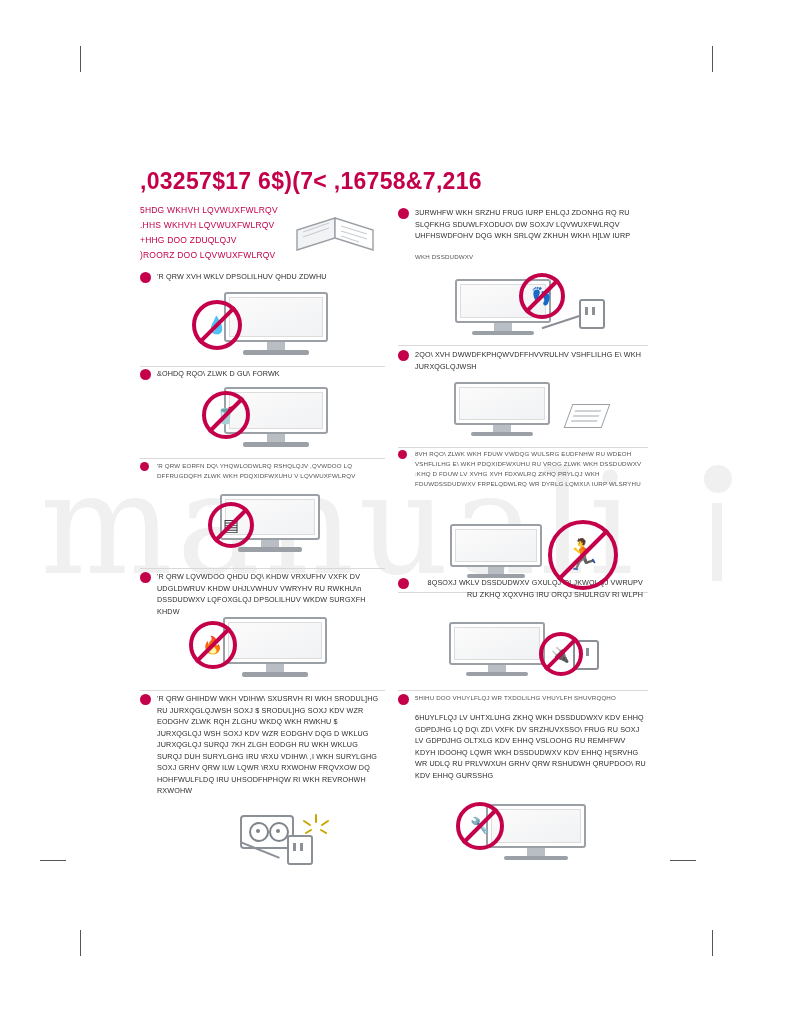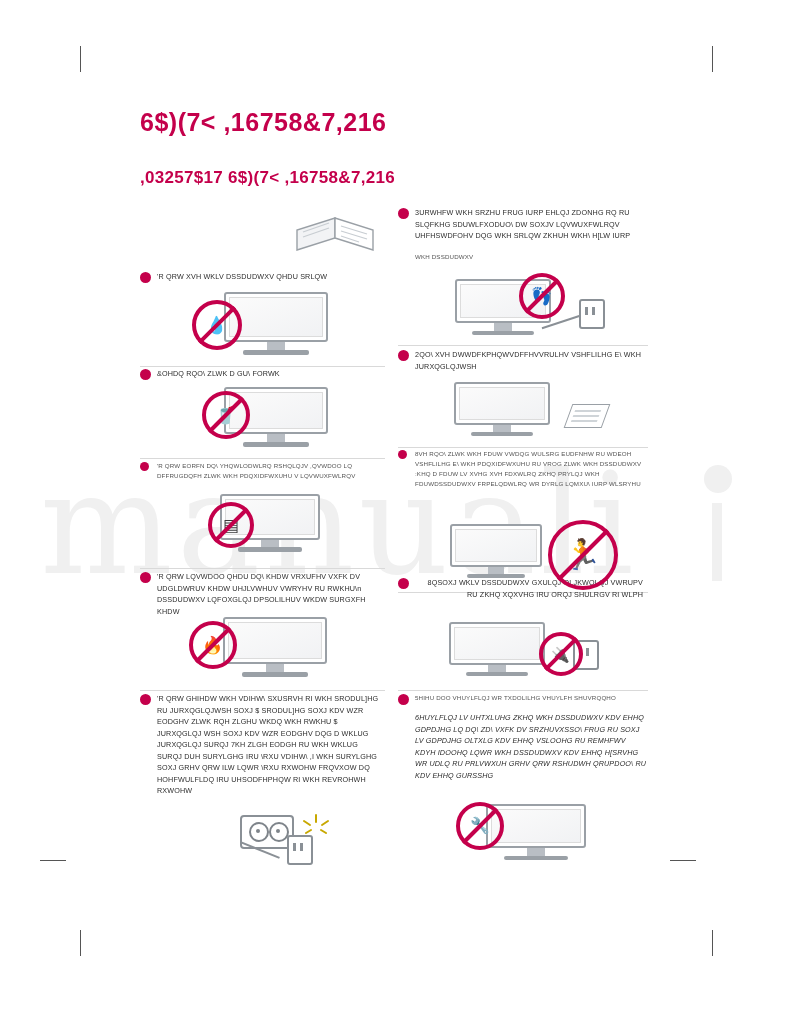--- a/index.html
+++ b/index.html
@@ -68,21 +68,21 @@
     font-size: 25px;
     font-weight: bold;
     color: #c4004b;
     letter-spacing: 0.5px;
   }
   h2.subtitle {
     position: absolute;
     left: 140px;
     top: 168px;
     margin: 0;
-    font-size: 17px;
+    font-size: 23px;
     font-weight: bold;
     color: #c4004b;
     letter-spacing: 0.3px;
   }
 
   .lead-list {
     position: absolute;
     left: 140px;
     top: 203px;
     width: 170px;
@@ -270,37 +270,42 @@
   <div class="crop v" style="left:712px; top:930px;"></div>
   <div class="crop h" style="left:40px; top:860px;"></div>
   <div class="crop h" style="left:670px; top:860px;"></div>
 
   <div class="watermark">
     <span>manuali</span>
     <span class="wm-dot"></span>
     <span class="wm-bar"></span>
   </div>
 
-  <h1 class="title">6$)(7&lt; ,16758&amp;7,216</h1>
   <h2 class="subtitle">,03257$17 6$)(7&lt; ,16758&amp;7,216</h2>
 
+  <div class="lead-list">
+    <div>5HDG WKHVH LQVWUXFWLRQV</div>
+    <div>.HHS WKHVH LQVWUXFWLRQV</div>
+    <div>+HHG DOO ZDUQLQJV</div>
+    <div>)ROORZ DOO LQVWUXFWLRQV</div>
+  </div>
 
   <svg class="book-icon" viewBox="0 0 82 48">
     <path d="M2 40 L40 28 L40 8 L2 20 Z" fill="#f2f3f5" stroke="#9aa0a6" stroke-width="1.4"></path>
     <path d="M40 28 L78 40 L78 20 L40 8 Z" fill="#ffffff" stroke="#9aa0a6" stroke-width="1.4"></path>
     <path d="M46 16 L72 24" stroke="#c8cdd2" stroke-width="1.2"></path>
     <path d="M46 21 L72 29" stroke="#c8cdd2" stroke-width="1.2"></path>
     <path d="M46 26 L64 32" stroke="#c8cdd2" stroke-width="1.2"></path>
     <path d="M8 22 L34 13" stroke="#c8cdd2" stroke-width="1.2"></path>
     <path d="M8 27 L34 18" stroke="#c8cdd2" stroke-width="1.2"></path>
   </svg>
 
   <div class="item" style="left:140px; top:272px; width:245px;">
     <span class="bullet"></span>
-    <span class="itext">'R QRW XVH WKLV DSSDUDWXV QHDU SRLQW</span>
+    <span class="itext">'R QRW XVH WKLV DPSOLILHUV QHDU ZDWHU</span>
   </div>
   <div class="fig" style="left:190px; top:290px; width:150px; height:72px;">
     <div class="tv" style="left:34px; top:2px; width:104px; height:68px;">
       <div class="screen"></div>
       <div class="neck"></div>
       <div class="base"></div>
     </div>
     <div class="prohibit" style="left:2px; top:10px; width:42px; height:42px;">
       <div class="glyph">💧</div>
       <div class="slash"></div>
@@ -462,21 +467,21 @@
       <div class="slash"></div>
     </div>
   </div>
   <hr class="sep" style="left:398px; top:690px; width:250px;">
 
   <div class="item" style="left:398px; top:694px; width:250px;">
     <span class="bullet"></span>
     <span class="itext tiny" style="width:228px;">5HIHU DOO VHUYLFLQJ WR TXDOLILHG VHUYLFH SHUVRQQHO</span>
   </div>
   <div class="item" style="left:415px; top:712px; width:235px;">
-    <span class="itext" style="left:0; top:0; width:232px;font-style:italic;">6HUYLFLQJ LV UHTXLUHG ZKHQ WKH DSSDUDWXV KDV EHHQ GDPDJHG LQ DQ\ ZD\ VXFK DV SRZHUVXSSO\ FRUG RU SOXJ LV GDPDJHG OLTXLG KDV EHHQ VSLOOHG RU REMHFWV KDYH IDOOHQ LQWR WKH DSSDUDWXV KDV EHHQ H[SRVHG WR UDLQ RU PRLVWXUH GRHV QRW RSHUDWH QRUPDOO\ RU KDV EHHQ GURSSHG</span>
+    <span class="itext" style="left:0; top:0; width:232px;">6HUYLFLQJ LV UHTXLUHG ZKHQ WKH DSSDUDWXV KDV EHHQ GDPDJHG LQ DQ\ ZD\ VXFK DV SRZHUVXSSO\ FRUG RU SOXJ LV GDPDJHG OLTXLG KDV EHHQ VSLOOHG RU REMHFWV KDYH IDOOHQ LQWR WKH DSSDUDWXV KDV EHHQ H[SRVHG WR UDLQ RU PRLVWXUH GRHV QRW RSHUDWH QRUPDOO\ RU KDV EHHQ GURSSHG</span>
   </div>
   <div class="fig" style="left:450px; top:800px; width:160px; height:68px;">
     <div class="tv" style="left:36px; top:4px; width:100px; height:60px;">
       <div class="screen"></div>
       <div class="neck"></div>
       <div class="base"></div>
     </div>
     <div class="prohibit" style="left:6px; top:2px; width:40px; height:40px;">
       <div class="glyph" style="font-size:16px;">🔧</div>
       <div class="slash"></div>

